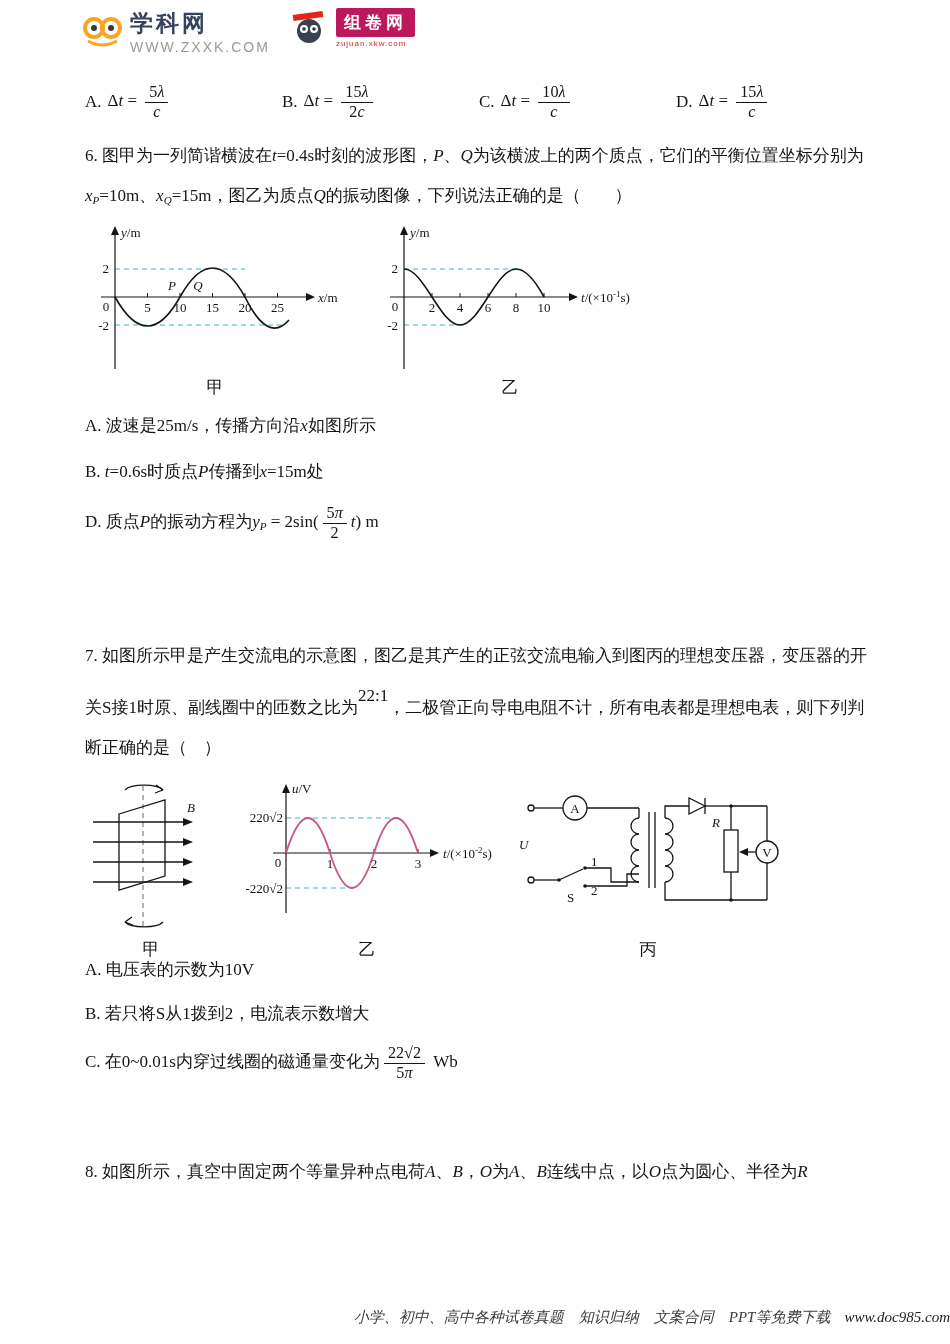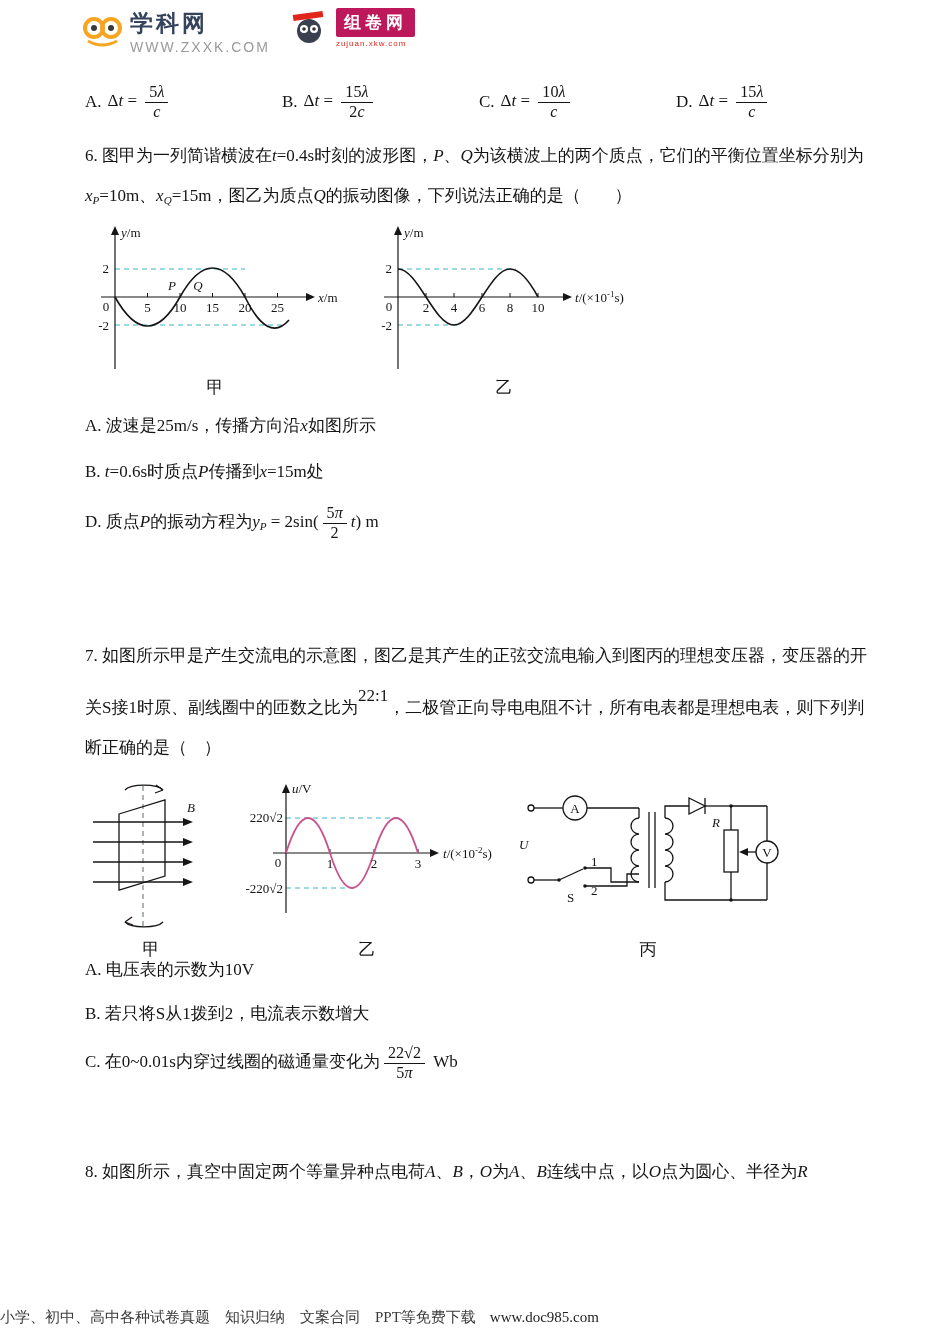--- a/index.html
+++ b/index.html
@@ -35,34 +35,34 @@
   .q5-opt { width:197px; display:flex; align-items:center; }
   .q5-opt .opt-label { margin-right:6px; }
 
   
   .rich { line-height:40px; }
   .q6-intro { left:85px; top:136px; width:784px; }
   .q7-intro { left:85px; top:636px; width:784px; }
   .q8-text  { left:85px; top:1152px; width:784px; }
 
   
-  .q6-figs { left:85px; top:222px; display:flex; gap:23px; align-items:flex-start; }
+  .q6-figs { left:85px; top:222px; display:flex; gap:29px; align-items:flex-start; }
   .q7-figs { left:85px; top:778px; display:flex; gap:14px; align-items:flex-start; }
   figure svg { display:block; }
   .caption { text-align:center; font-size:17px; margin-top:2px; }
 
   
   .q6-opts { left:85px; top:412px; width:784px; }
   .q7-opts { left:85px; top:956px; width:784px; }
   .opt-line { line-height:28px; margin-bottom:18px; }
   .q7-opts .opt-line { margin-bottom:16px; }
   .opt-formula { margin-bottom:20px; }
 
   
-  .footer { left:0; top:1308px; width:950px; text-align:left; font-size:15px; color:#3a3a3a; }
+  .footer { left:0; top:1308px; width:950px; text-align:right; font-size:15px; color:#3a3a3a;font-style:italic; }
   .footer .doc-link { margin-left:14px; color:#222; }
 
   
   svg text { font-size:13px; font-family:"Liberation Serif","DejaVu Serif",serif; fill:#151515; }
   svg .it { font-style:italic; }
   svg .sm { font-size:9px; }
   .axis  { stroke:#151515; stroke-width:1.2; }
   .tick  { stroke:#151515; stroke-width:1; }
   .dash  { stroke:#3ab5c6; stroke-width:1; stroke-dasharray:5 4; fill:none; }
   .dashg { stroke:#5a6a72; stroke-width:1; stroke-dasharray:5 4; fill:none; }

